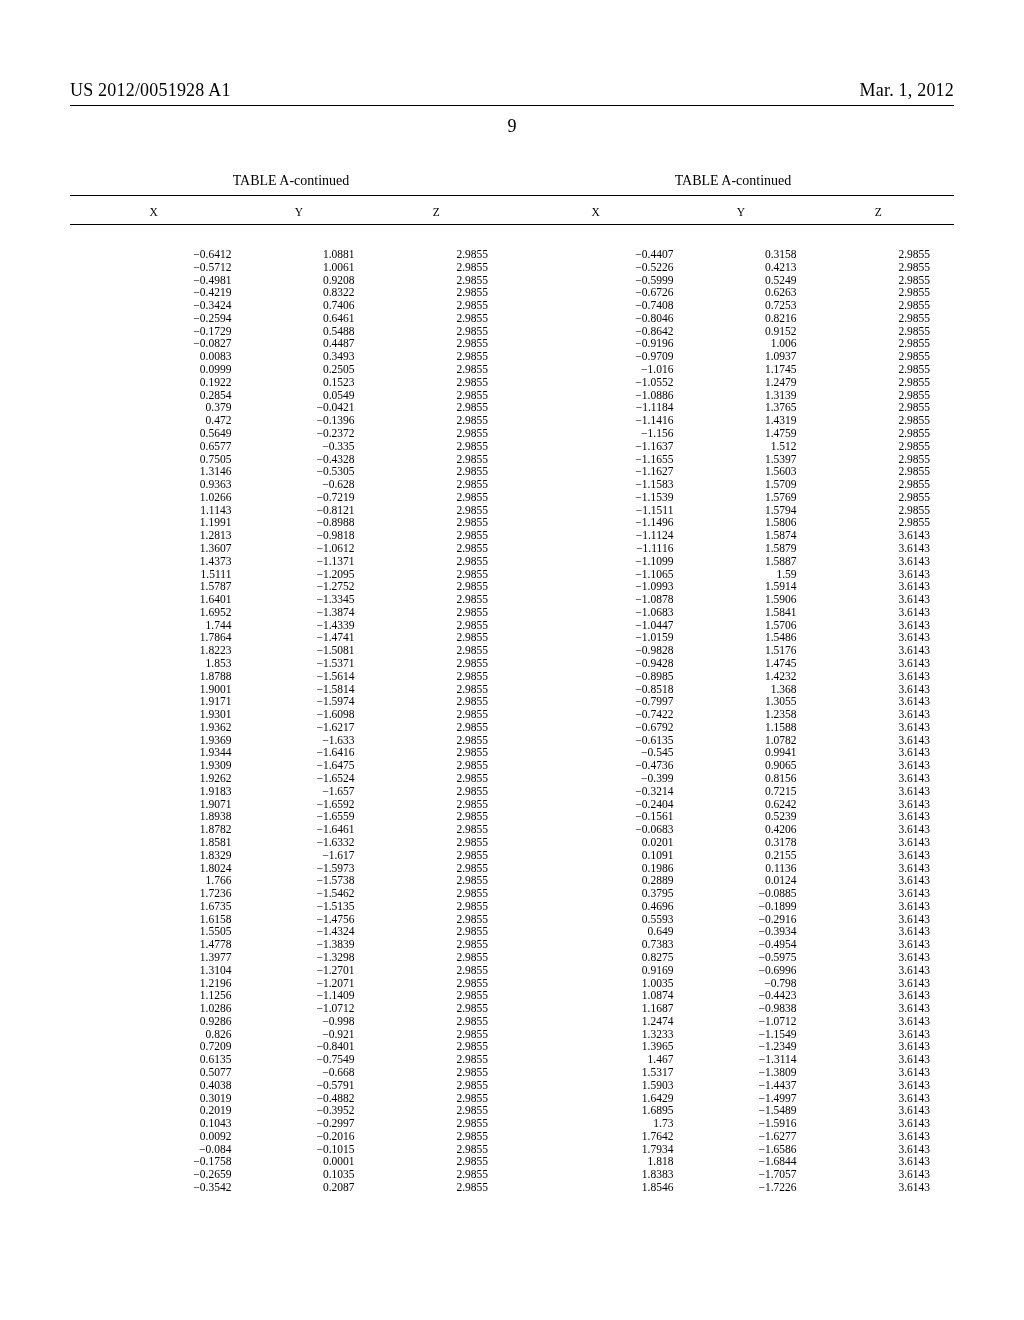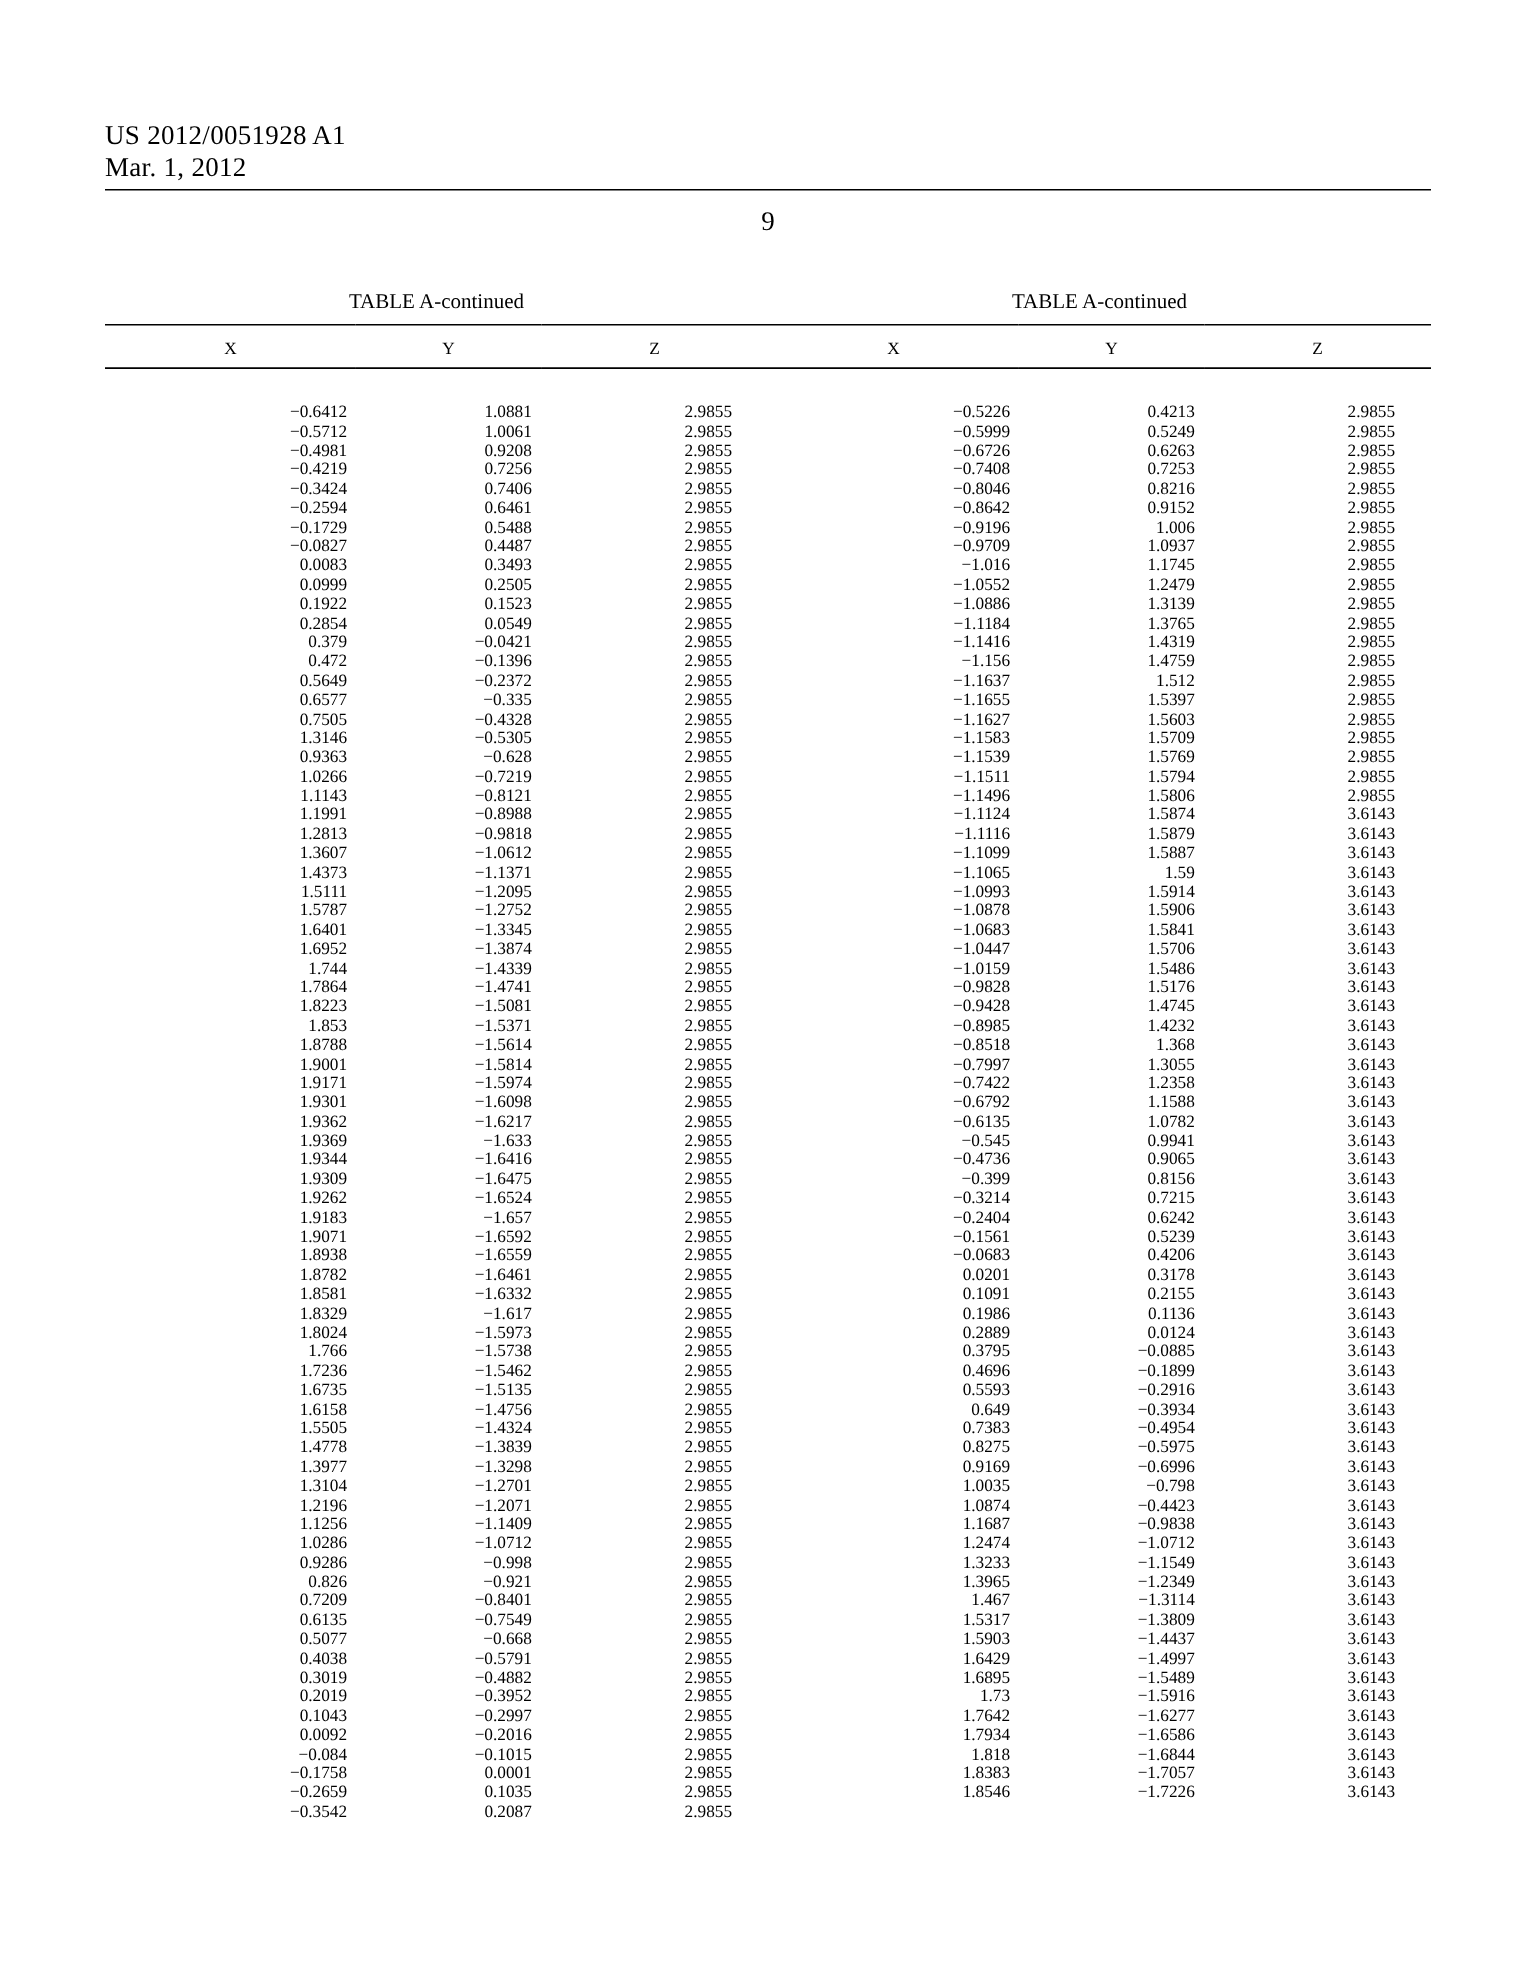--- a/index.html
+++ b/index.html
@@ -18,21 +18,20 @@
     height: 1320px;
     box-sizing: border-box;
     padding: 80px 70px 60px 70px;
   }
   .header {
     display: flex;
     justify-content: space-between;
     font-size: 18px;
     letter-spacing: 0.2px;
     margin-bottom: 4px;
-    flex-direction: column;
   }
   .header-rule {
     border: none;
     border-top: 1.5px solid #000;
     margin: 4px 0 10px 0;
   }
   .page-number {
     text-align: center;
     font-size: 18px;
     margin: 10px 0 36px 0;
@@ -116,21 +115,21 @@
               <td>1.0061</td>
               <td>2.9855</td>
             </tr>
             <tr>
               <td>−0.4981</td>
               <td>0.9208</td>
               <td>2.9855</td>
             </tr>
             <tr>
               <td>−0.4219</td>
-              <td>0.7256</td>
+              <td>0.8322</td>
               <td>2.9855</td>
             </tr>
             <tr>
               <td>−0.3424</td>
               <td>0.7406</td>
               <td>2.9855</td>
             </tr>
             <tr>
               <td>−0.2594</td>
               <td>0.6461</td>
@@ -488,20 +487,25 @@
               <th colspan="3"></th>
             </tr>
           <tr class="head-bot">
             <th>X</th>
             <th>Y</th>
             <th>Z</th>
           </tr>
         </thead>
         <tbody id="tbody-right">
             <tr>
+              <td>−0.4407</td>
+              <td>0.3158</td>
+              <td>2.9855</td>
+            </tr>
+            <tr>
               <td>−0.5226</td>
               <td>0.4213</td>
               <td>2.9855</td>
             </tr>
             <tr>
               <td>−0.5999</td>
               <td>0.5249</td>
               <td>2.9855</td>
             </tr>
             <tr>

